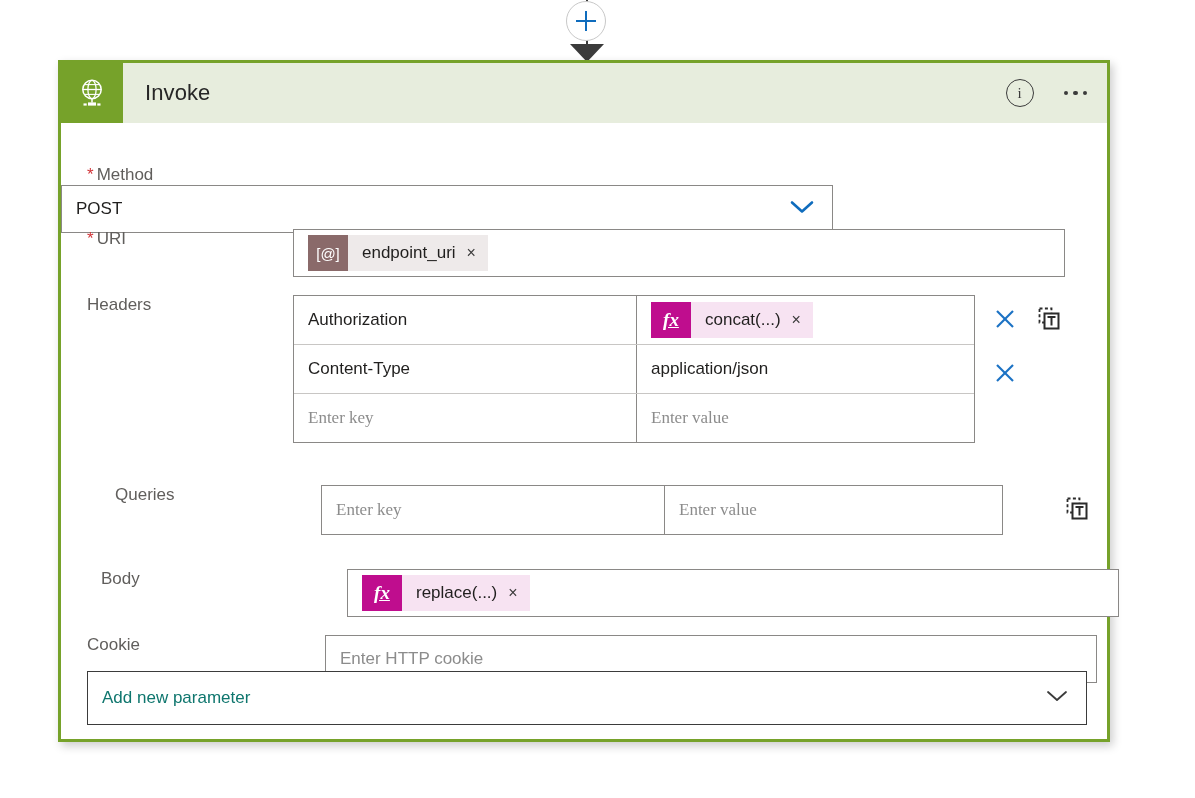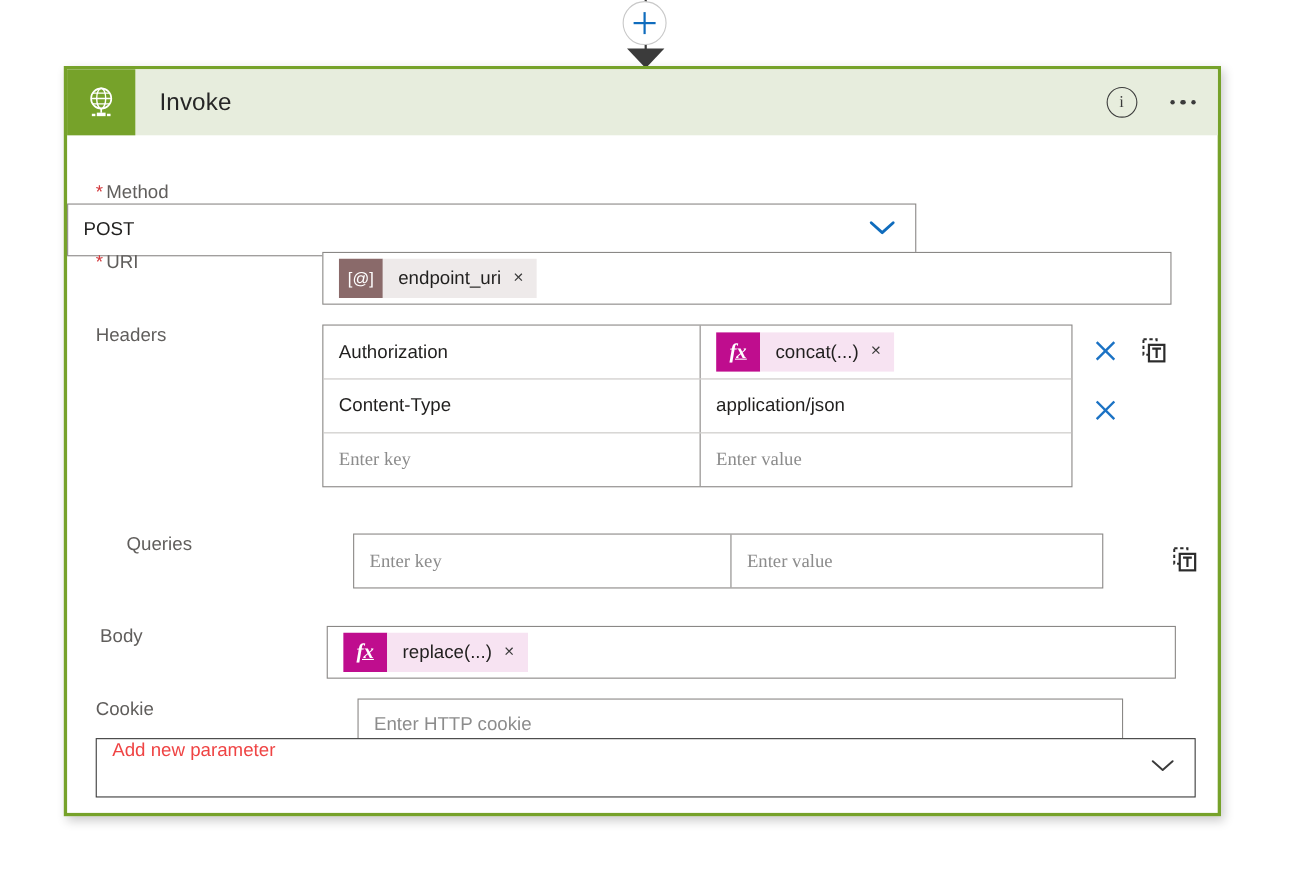--- a/index.html
+++ b/index.html
@@ -293,24 +293,24 @@
 
   .addparam {
     position: absolute;
     left: 26px;
     top: 548px;
     width: 1000px;
     height: 54px;
     border: 1px solid #3b3b3b;
     box-sizing: border-box;
     display: flex;
-    align-items: flex-start;
+    align-items: center;
     padding: 0 14px;
     font-size: 17px;
-    color: #ef4444;
+    color: #0f766e;
     background: #ffffff;
   }
 </style>
 </head>
 <body>
 
 <div class="connector">
   <div class="conn-line"></div>
   <div class="arrow-head"></div>
   <div class="plus-circle"></div>
@@ -453,39 +453,39 @@
               <rect x="2.5" y="1.5" width="12" height="14" fill="none" stroke="#2b2b2b" stroke-width="1.8" stroke-dasharray="3 2.4"></rect>
               <rect x="7.5" y="6.5" width="14" height="15" fill="#ffffff" stroke="#2b2b2b" stroke-width="2"></rect>
               <line x1="10.5" y1="10" x2="18.5" y2="10" stroke="#2b2b2b" stroke-width="2"></line>
               <line x1="14.5" y1="10" x2="14.5" y2="18.5" stroke="#2b2b2b" stroke-width="2"></line>
             </svg>
           </div>
         </div>
       </div>
     </div>
 
-    <div class="row" style="position:absolute; left:4px; top:446px; width:100%;">
+    <div class="row" style="position:absolute; left:14px; top:446px; width:100%;gap:40px;">
       <div class="row-label">Body</div>
       <div class="field-area">
         <div class="txtbox" style="width:772px;">
           <span class="chip">
             <span class="chip-badge fx">fx</span>
             <span class="chip-body fx">
               <span>replace(...)</span>
               <span class="chip-x">×</span>
             </span>
           </span>
         </div>
       </div>
     </div>
 
     <div class="row" style="position:absolute; left:0; top:512px; width:100%;gap:32px;">
       <div class="row-label">Cookie</div>
       <div class="field-area">
-        <div class="txtbox ph" style="width:696px;">Enter HTTP cookie</div>
+        <div class="txtbox ph" style="width:772px;">Enter HTTP cookie</div>
       </div>
     </div>
 
     <div class="addparam">
       <span>Add new parameter</span>
       <span class="chev">
         <svg width="26" height="17" viewBox="0 0 26 17">
             <polyline points="4,5 13,13 22,5" fill="none" stroke="#3b3b3b" stroke-width="1.8" stroke-linecap="round" stroke-linejoin="round"></polyline>
           </svg>
       </span>

